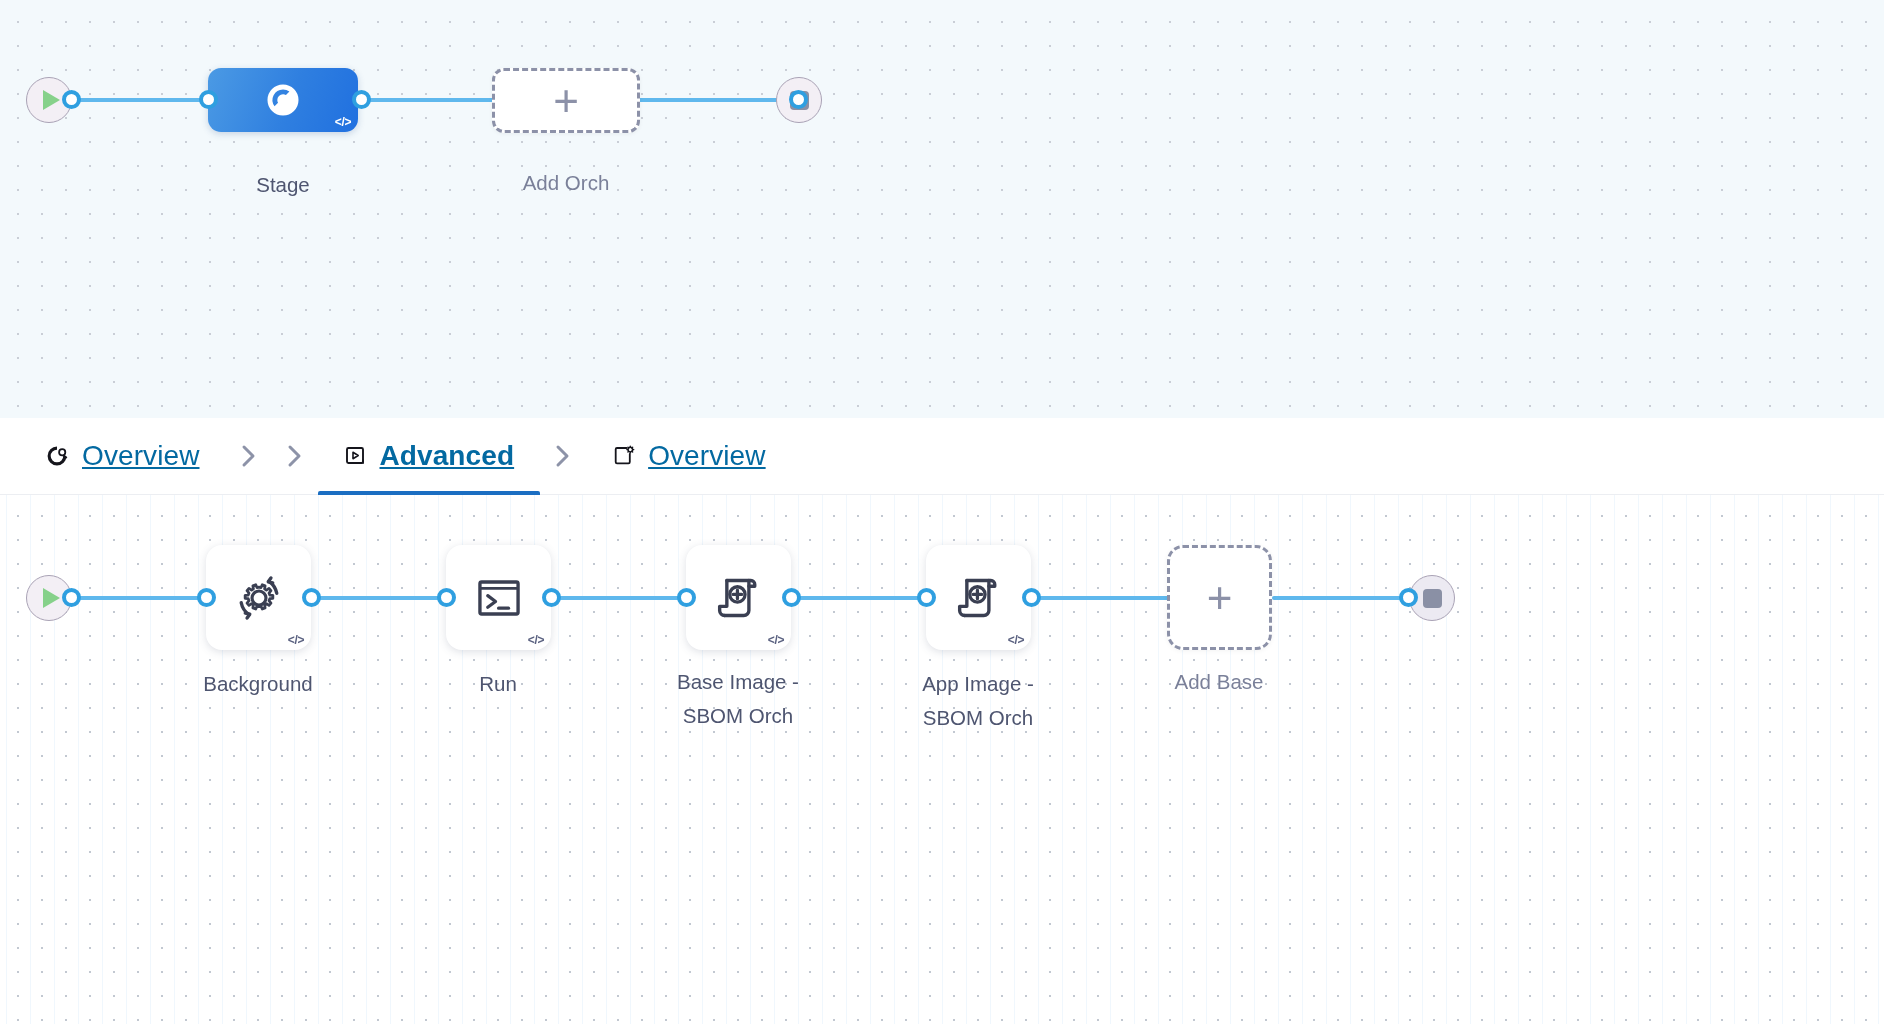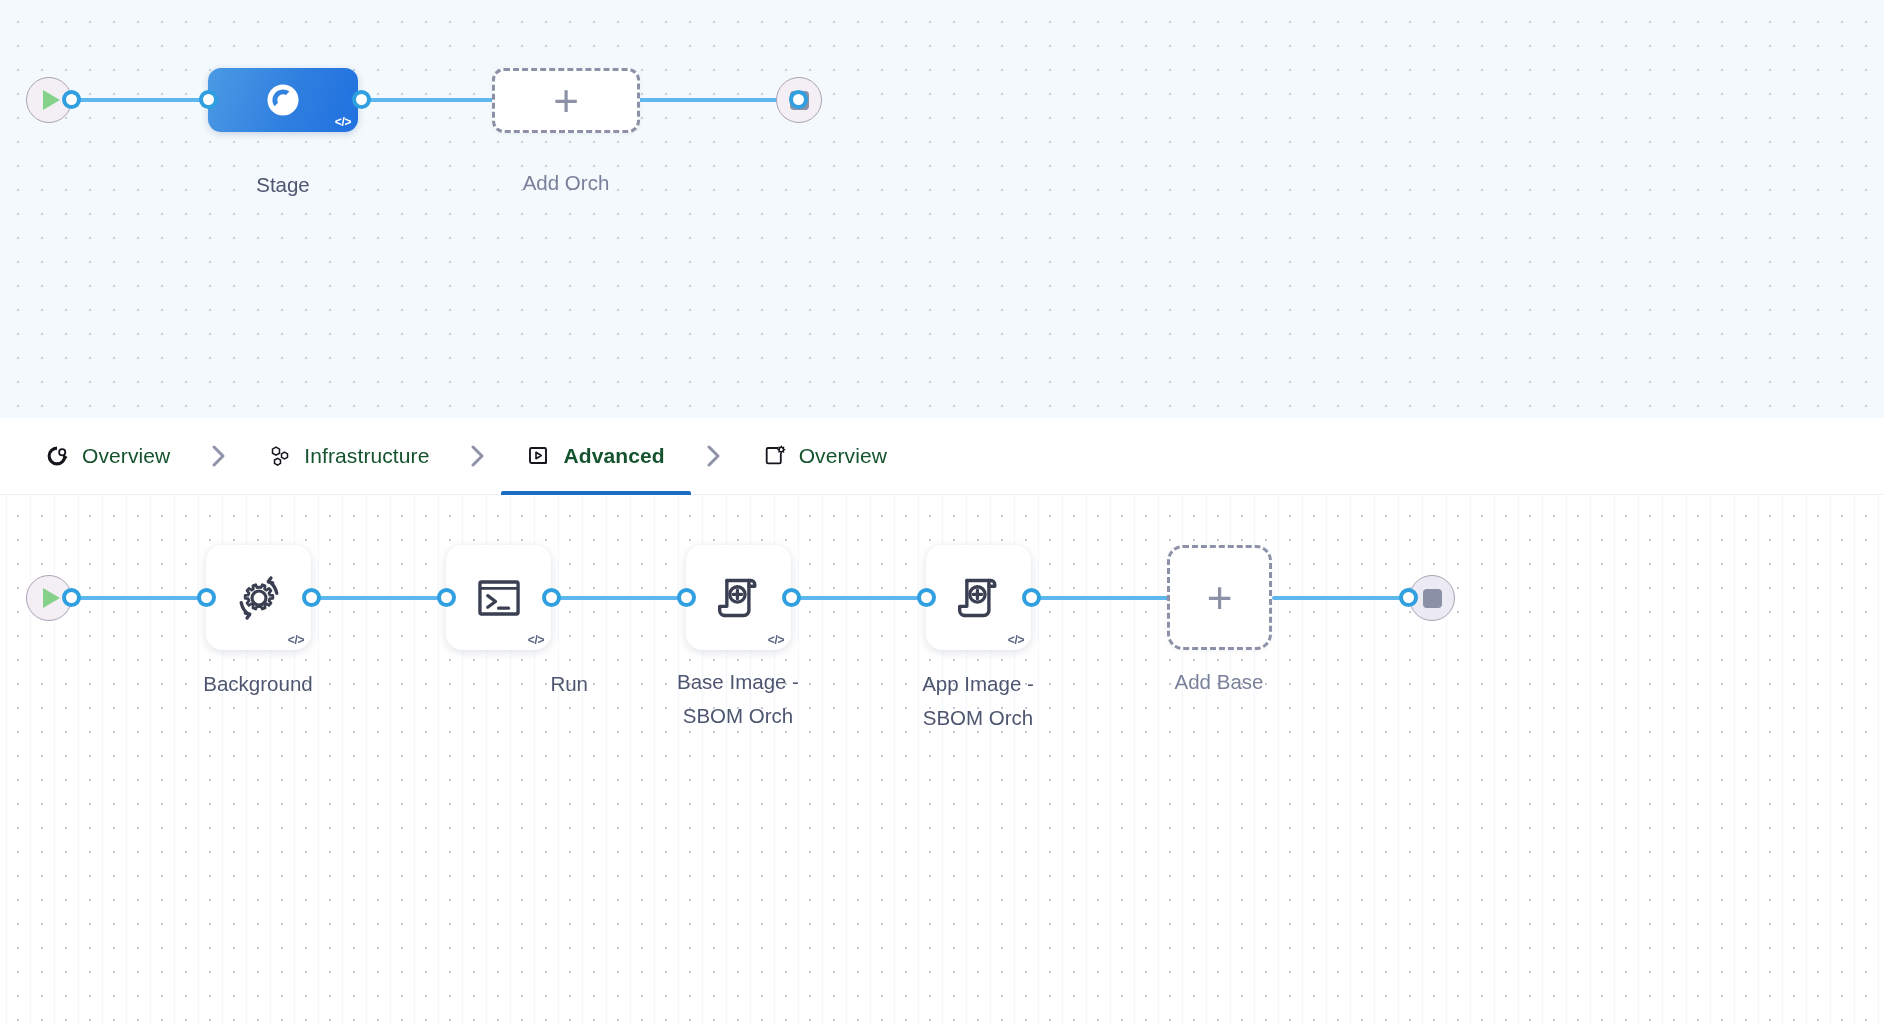--- a/index.html
+++ b/index.html
@@ -43,21 +43,21 @@
     border-bottom:1px solid #eceef2;
     z-index:5;
   }
   .tab{
     display:flex; align-items:center; gap:12px;
     height:77px; padding:0 26px;
     position:relative;
     cursor:pointer;
   }
   .tab-label{
-    font-size:21px; color:#14532d; letter-spacing:.1px; white-space:nowrap;
+    font-size:28px; color:#0369a1; letter-spacing:.1px; white-space:nowrap;text-decoration:underline;
   }
   .tab.active .tab-label{ font-weight:bold; }
   .tab.active::after{
     content:""; position:absolute; left:0; right:0; bottom:0;
     height:4px; background:#1b6ec2; border-radius:2px 2px 0 0;
   }
   .tab-ico{ width:24px; height:24px; display:block; flex:none; }
   .tab-sep{
     width:46px; display:flex; align-items:center; justify-content:center;
     color:#8d93a8;
@@ -185,28 +185,20 @@
       </svg>
       <span class="tab-label">Overview</span>
     </div>
 
     <div class="tab-sep">
       <svg width="18" height="28" viewBox="0 0 18 28">
         <path d="M4 5 L13 14 L4 23" fill="none" stroke="#8d93a8" stroke-width="3" stroke-linecap="round" stroke-linejoin="round"></path>
       </svg>
     </div>
 
-    <div class="tab">
-      <svg class="tab-ico" viewBox="0 0 24 24">
-        <path d="M8 3.2 l3.5 2 v4 l-3.5 2 l-3.5 -2 v-4 Z" fill="none" stroke="#15151c" stroke-width="1.5"></path>
-        <path d="M16.5 8.2 l3 1.7 v3.4 l-3 1.7 l-3 -1.7 v-3.4 Z" fill="none" stroke="#15151c" stroke-width="1.5"></path>
-        <path d="M9.5 14.3 l3 1.7 v3.4 l-3 1.7 l-3 -1.7 v-3.4 Z" fill="none" stroke="#15151c" stroke-width="1.5"></path>
-      </svg>
-      <span class="tab-label">Infrastructure</span>
-    </div>
 
     <div class="tab-sep">
       <svg width="18" height="28" viewBox="0 0 18 28">
         <path d="M4 5 L13 14 L4 23" fill="none" stroke="#8d93a8" stroke-width="3" stroke-linecap="round" stroke-linejoin="round"></path>
       </svg>
     </div>
 
     <div class="tab active">
       <svg class="tab-ico" viewBox="0 0 24 24">
         <rect x="3" y="4" width="16" height="15" rx="1.4" fill="none" stroke="#15151c" stroke-width="1.9"></rect>
@@ -265,21 +257,21 @@
     <div class="step-node" style="left:446px; top:50px;">
       <svg width="52" height="52" viewBox="0 0 24 24">
         <rect x="3.2" y="4.6" width="17.6" height="14.8" rx="0.8" fill="none" stroke="#3a3f52" stroke-width="1.55"></rect>
         <path d="M3.2 7.6 H20.8" stroke="#3a3f52" stroke-width="1.25"></path>
         <path d="M6.8 10.9 L10.4 13.6 L6.8 16.3" fill="none" stroke="#3a3f52" stroke-width="1.5" stroke-linecap="round" stroke-linejoin="round"></path>
         <path d="M11.8 16.7 H16.4" stroke="#3a3f52" stroke-width="1.5" stroke-linecap="round"></path>
       </svg>
       <span class="code-badge">&lt;/&gt;</span>
     </div>
     <div class="port" style="left:542px; top:93px;"></div>
-    <div class="node-label" style="left:408px; top:172px; width:180px;text-align:right;">Run</div>
+    <div class="node-label" style="left:408px; top:172px; width:180px;">Run</div>
 
     <div class="port" style="left:677px; top:93px;"></div>
     <div class="step-node" style="left:686px; top:50px;">
       <svg width="54" height="54" viewBox="0 0 24 24">
         <path d="M6.6 4.2 H17.3 a1.7 1.7 0 0 1 1.7 1.7 v0.9 h-2.6" fill="none" stroke="#3a3f52" stroke-width="1.5" stroke-linecap="round" stroke-linejoin="round"></path>
         <path d="M16.4 4.2 v13.3 a2.3 2.3 0 0 1 -2.3 2.3 H5.6" fill="none" stroke="#3a3f52" stroke-width="1.5" stroke-linecap="round" stroke-linejoin="round"></path>
         <path d="M6.6 4.2 v11.5 H3.4 v1.9 a2.3 2.3 0 0 0 2.2 2.2" fill="none" stroke="#3a3f52" stroke-width="1.5" stroke-linecap="round" stroke-linejoin="round"></path>
         <circle cx="11.3" cy="10.4" r="3.4" fill="none" stroke="#3a3f52" stroke-width="1.45"></circle>
         <path d="M11.3 8.5 v3.8 M9.4 10.4 h3.8" stroke="#3a3f52" stroke-width="1.45" stroke-linecap="round"></path>
       </svg>

